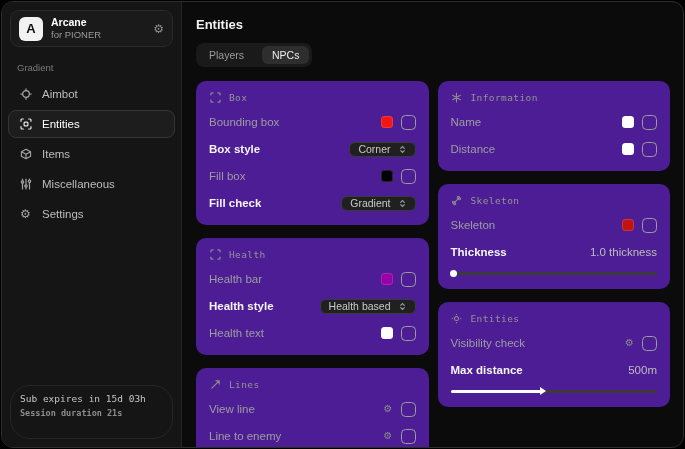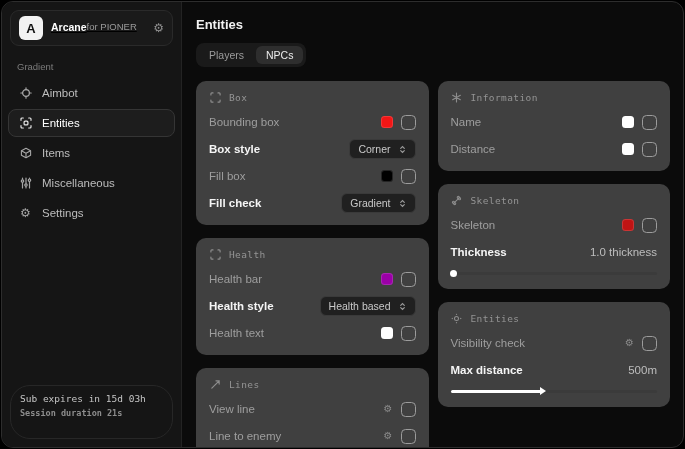--- a/index.html
+++ b/index.html
@@ -3,56 +3,56 @@
 <meta charset="utf-8">
 <style>
   html,body{margin:0;padding:0;background:#000;}
   body{width:685px;height:449px;position:relative;font-family:"Liberation Sans",sans-serif;-webkit-font-smoothing:antialiased;}
   .window{position:absolute;inset:1px;background:#0b0b0b;border:1px solid #2d2d2d;border-radius:12px;overflow:hidden;display:flex;}
 
   
   .sidebar{width:180px;min-width:180px;background:#151515;border-right:1px solid #232323;display:flex;flex-direction:column;box-sizing:border-box;}
   .brand-card{margin:8px 8px 2px 8px;padding:5px 8px;background:#1a1a1a;border:1px solid #2a2a2a;border-radius:9px;display:flex;align-items:center;gap:8px;}
   .logo{width:24px;height:24px;background:#f2f2f2;border-radius:6px;color:#111;font-weight:700;font-size:13px;display:flex;align-items:center;justify-content:center;}
-  .brand-text{display:flex;flex-direction:row;line-height:1.25;text-decoration:underline;}
+  .brand-text{display:flex;flex-direction:column;line-height:1.25;}
   .brand-name{font-size:10.5px;font-weight:700;color:#fff;}
   .brand-sub{font-size:9.5px;color:#9a9a9a;}
   .brand-gear{margin-left:auto;color:#8f8f8f;font-size:12px;font-family:"DejaVu Sans",sans-serif;cursor:pointer;}
   .category{margin:13px 0 7px 15px;font-size:9.5px;color:#7c7c7c;}
   .nav{display:flex;flex-direction:column;gap:2px;padding:0 6px;}
   .nav-item{height:26px;display:flex;align-items:center;gap:10px;padding:0 10px;border-radius:8px;border:1px solid transparent;color:#bdbdbd;font-size:11.5px;cursor:pointer;}
   .nav-item.active{background:#1d1d1d;border-color:#353535;color:#fff;}
   .nav-icon{width:13px;height:13px;color:#a6a6a6;display:inline-flex;align-items:center;justify-content:center;font-family:"DejaVu Sans",sans-serif;font-size:12px;}
   .nav-item.active .nav-icon{color:#e8e8e8;}
   .sidebar-spacer{flex:1;}
   .footer-card{margin:8px;padding:6px 9px 18px;border:1px solid #272727;border-radius:20px;font-family:"DejaVu Sans Mono",monospace;line-height:1.55;}
   .footer-line1{font-size:9.5px;color:#c6c6c6;}
   .footer-line2{font-size:8.5px;color:#8d8d8d;font-weight:700;}
 
   
   .main{flex:1;padding:15px 13px 0 14px;box-sizing:border-box;}
   .page-title{font-size:13px;font-weight:700;color:#f2f2f2;margin:0;}
-  .tabs{display:inline-flex;gap:2px;background:#1a1a1a;border-radius:8px;padding:3px;margin-top:11px;}
+  .tabs{display:inline-flex;gap:8px;background:#1a1a1a;border-radius:8px;padding:3px;margin-top:11px;}
   .tab{padding:3px 10px;border-radius:6px;font-size:10.5px;color:#9c9c9c;cursor:pointer;}
   .tab.active{background:#2e2e2e;color:#ededed;text-align:center;}
 
   .columns{display:flex;gap:9px;margin-top:14px;align-items:flex-start;}
   .col{flex:1;display:flex;flex-direction:column;gap:13px;min-width:0;}
-  .card{background:#404040;border-radius:10px;padding:10px 13px 12px;}
+  .card{background:#4c1d95;border-radius:10px;padding:10px 13px 12px;}
   .card-header{display:flex;align-items:center;gap:8px;margin-bottom:9px;color:#8d8d8d;}
   .card-title{font-family:"DejaVu Sans Mono",monospace;font-size:9.5px;letter-spacing:.4px;color:#949494;}
   .card-icon{width:12px;height:12px;display:inline-flex;align-items:center;justify-content:center;color:#8d8d8d;}
   .rows{display:flex;flex-direction:column;gap:7px;}
   .row{min-height:20px;display:flex;align-items:center;justify-content:space-between;gap:8px;}
   .row-label{font-size:11.5px;color:#9e9e9e;}
   .row-label.bright{color:#f5f5f5;font-weight:700;}
   .controls{display:flex;align-items:center;gap:8px;}
   .swatch{width:12px;height:12px;border-radius:3.5px;box-shadow:0 0 0 1px rgba(255,255,255,.14) inset;cursor:pointer;}
   .checkbox{width:13px;height:13px;border:1.5px solid #9c9c9c;border-radius:4.5px;background:transparent;cursor:pointer;}
-  .dropdown{display:inline-flex;align-items:center;gap:7px;height:20px;padding:0 8px;background:#202020;border:1px solid #3a3a3a;border-radius:6px;color:#c9c9c9;font-size:10.5px;font-family:"Liberation Sans",sans-serif;cursor:pointer;}
+  .dropdown{display:inline-flex;align-items:center;gap:7px;height:15px;padding:0 8px;background:#202020;border:1px solid #3a3a3a;border-radius:6px;color:#c9c9c9;font-size:10.5px;font-family:"Liberation Sans",sans-serif;cursor:pointer;}
   .dd-icon{color:#9a9a9a;display:inline-flex;}
   .mini-gear{font-family:"DejaVu Sans",sans-serif;font-size:10px;color:#8a8a8a;cursor:pointer;line-height:1;}
   .row-value{font-size:11.5px;color:#bdbdbd;}
   .slider{position:relative;height:7px;margin-top:1px;cursor:pointer;}
   .slider-track{position:absolute;top:2px;left:0;right:0;height:3px;background:#3b3b3b;border-radius:2px;}
   .slider-fill{position:absolute;top:2px;left:0;height:3px;background:#fff;border-radius:2px;}
   .slider-handle{position:absolute;top:0;width:7px;height:7px;background:#fff;border-radius:50%;}
   .slider-arrow{position:absolute;top:-1px;width:0;height:0;border-left:6px solid #fff;border-top:4.5px solid transparent;border-bottom:4.5px solid transparent;}
   svg{display:block;}
 </style>

